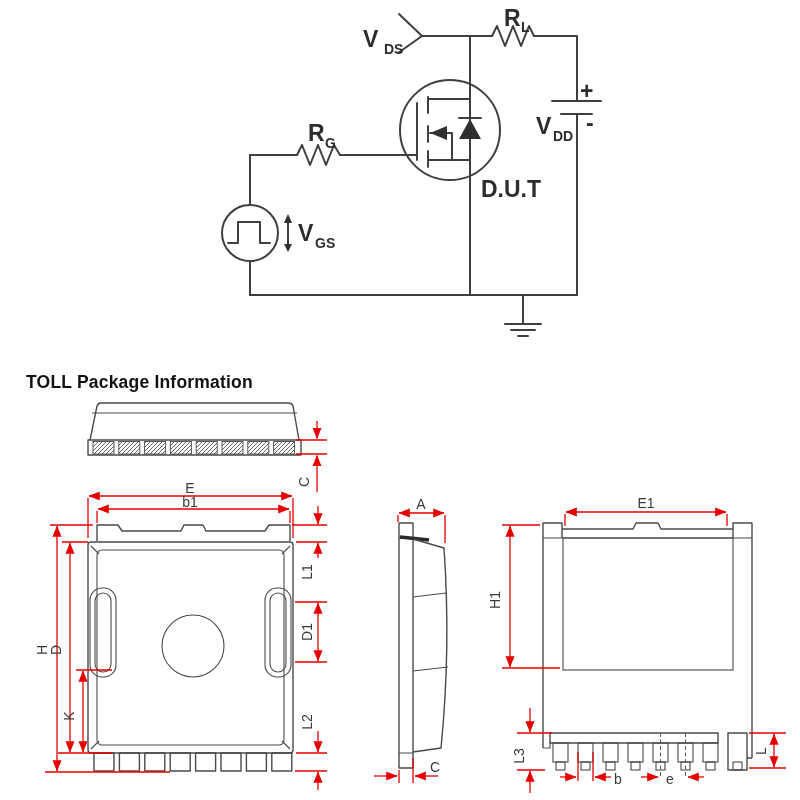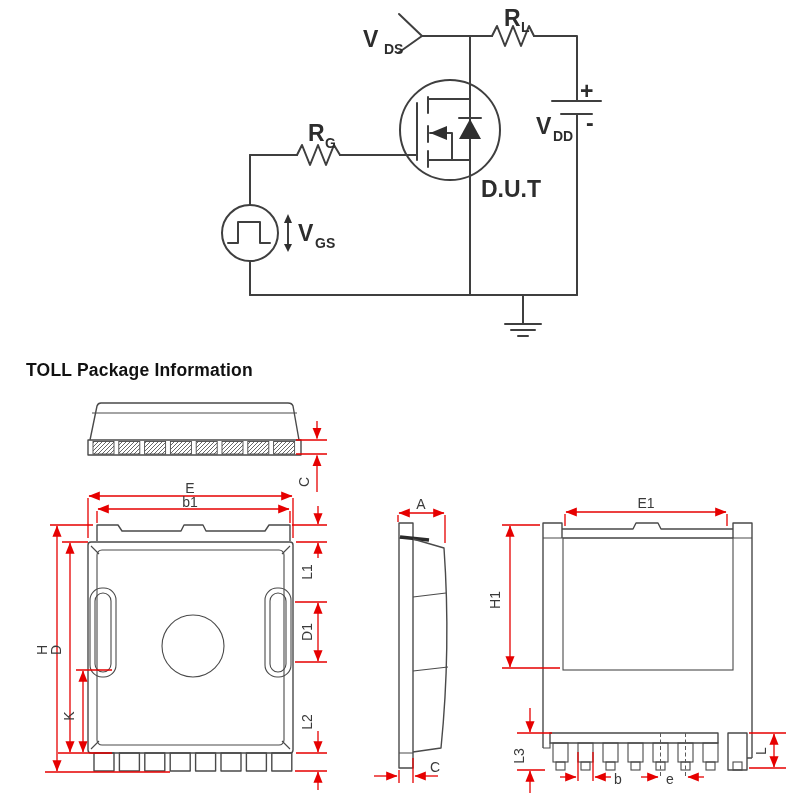--- a/index.html
+++ b/index.html
@@ -1,19 +1,19 @@
 <!DOCTYPE html>
 <html><head>
 <meta charset="utf-8">
 <style>
   html,body{margin:0;padding:0;background:#ffffff;}
   .canvas{position:relative;width:800px;height:800px;background:#ffffff;overflow:hidden;
           font-family:"Liberation Sans", sans-serif;}
   .canvas svg{position:absolute;left:0;top:0;}
-  .heading{position:absolute;left:26px;top:360px;font-size:17.5px;font-weight:700;color:#111;
+  .heading{position:absolute;left:26px;top:372px;font-size:17.5px;font-weight:700;color:#111;
            letter-spacing:0.2px;}
   
   .w{stroke:#3f3f3f;stroke-width:2;fill:none;stroke-linecap:round;stroke-linejoin:round;}
   .wf{fill:#2f2f2f;stroke:none;}
   .pk{stroke:#4a4a4a;stroke-width:1.4;fill:none;stroke-linejoin:round;}
   .pkt{stroke:#4a4a4a;stroke-width:1.1;fill:none;}
   .dim{stroke:#e60000;stroke-width:1.3;fill:none;}
   .dash{stroke:#5a5a5a;stroke-width:1;fill:none;stroke-dasharray:4 2.5;}
   text{fill:#2d2d2d;}
   .clab{font-size:23px;font-weight:700;}

